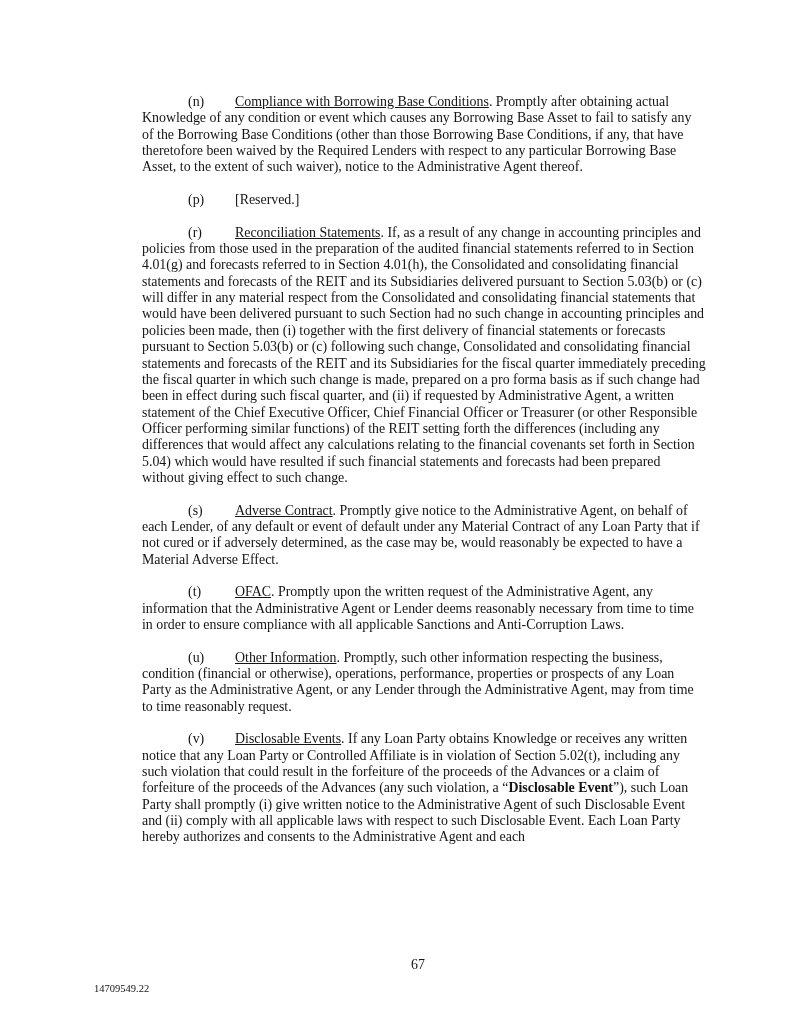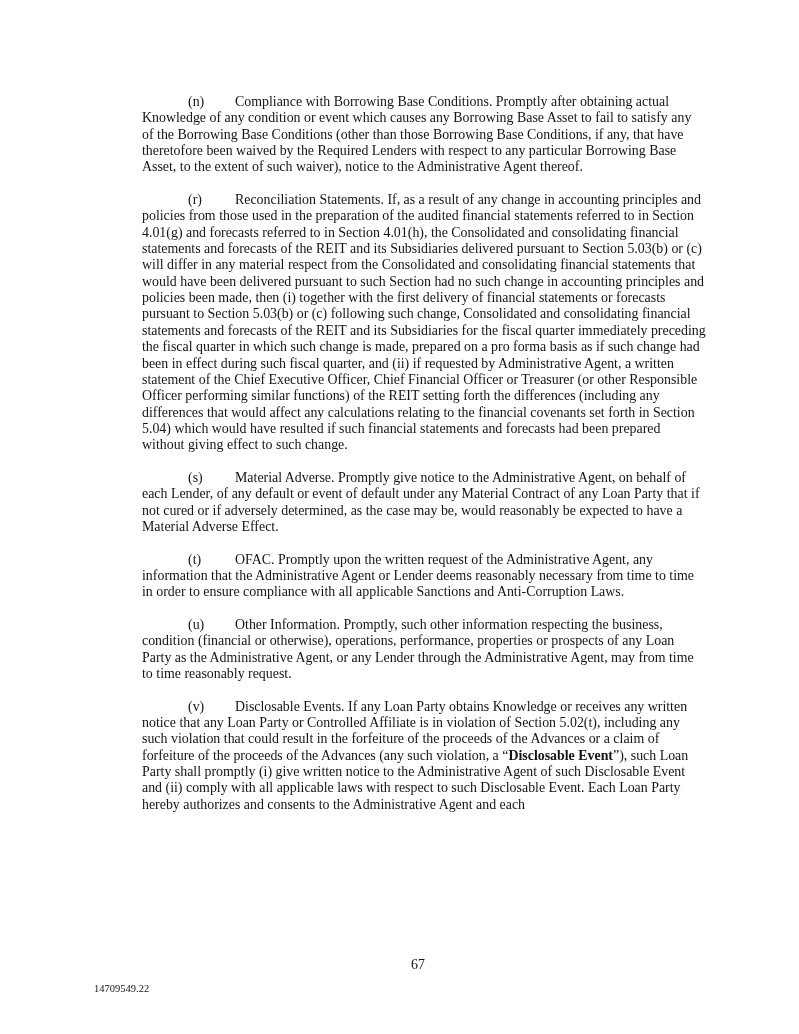--- a/index.html
+++ b/index.html
@@ -26,20 +26,21 @@
     .para {
       margin: 0 0 16.35px 0;
       text-align: left;
     }
     .para .label {
       display: inline-block;
       margin-left: 46px;
       width: 47px;
     }
     .para .heading {
+      text-decoration: underline;
       text-underline-offset: 1px;
       margin-top: 12px;
     }
     .reserved .label {
       display: inline-block;
     }
     .defined-term {
       font-weight: bold;
     }
     .page-number {
@@ -64,25 +65,26 @@
     }
   </style>
 </head>
 <body>
 
 <div class="page">
 
   <p class="para"><span class="label">(n)</span><span class="heading">Compliance with Borrowing Base Conditions</span><span>.  Promptly after obtaining actual Knowledge of any condition or event which causes any Borrowing Base Asset to fail to satisfy any of the Borrowing Base Conditions (other than those Borrowing Base Conditions, if any, that have theretofore been waived by the Required Lenders with respect to any particular Borrowing Base Asset, to the extent of such waiver), notice to the Administrative Agent thereof.</span></p>
 
 
+  <p class="para reserved"><span class="label">(p)</span><span>[Reserved.]</span></p>
 
 
   <p class="para"><span class="label">(r)</span><span class="heading">Reconciliation Statements</span><span>.  If, as a result of any change in accounting principles and policies from those used in the preparation of the audited financial statements referred to in Section 4.01(g) and forecasts referred to in Section 4.01(h), the Consolidated and consolidating financial statements and forecasts of the REIT and its Subsidiaries delivered pursuant to Section 5.03(b) or (c) will differ in any material respect from the Consolidated and consolidating financial statements that would have been delivered pursuant to such Section had no such change in accounting principles and policies been made, then (i) together with the first delivery of financial statements or forecasts pursuant to Section 5.03(b) or (c) following such change, Consolidated and consolidating financial statements and forecasts of the REIT and its Subsidiaries for the fiscal quarter immediately preceding the fiscal quarter in which such change is made, prepared on a pro forma basis as if such change had been in effect during such fiscal quarter, and (ii) if requested by Administrative Agent, a written statement of the Chief Executive Officer, Chief Financial Officer or Treasurer (or other Responsible Officer performing similar functions) of the REIT setting forth the differences (including any differences that would affect any calculations relating to the financial covenants set forth in Section 5.04) which would have resulted if such financial statements and forecasts had been prepared without giving effect to such change.</span></p>
 
-  <p class="para"><span class="label">(s)</span><span class="heading">Material Adverse</span><span>.  Promptly give notice to the Administrative Agent, on behalf of each Lender, of any default or event of default under any Material Contract of any Loan Party that if not cured or if adversely determined, as the case may be, would reasonably be expected to have a Material Adverse Effect.</span></p>
+  <p class="para"><span class="label">(s)</span><span class="heading">Adverse Contract</span><span>.  Promptly give notice to the Administrative Agent, on behalf of each Lender, of any default or event of default under any Material Contract of any Loan Party that if not cured or if adversely determined, as the case may be, would reasonably be expected to have a Material Adverse Effect.</span></p>
 
   <p class="para"><span class="label">(t)</span><span class="heading">OFAC</span><span>.  Promptly upon the written request of the Administrative Agent, any information that the Administrative Agent or Lender deems reasonably necessary from time to time in order to ensure compliance with all applicable Sanctions and Anti-Corruption Laws.</span></p>
 
   <p class="para"><span class="label">(u)</span><span class="heading">Other Information</span><span>.  Promptly, such other information respecting the business, condition (financial or otherwise), operations, performance, properties or prospects of any Loan Party as the Administrative Agent, or any Lender through the Administrative Agent, may from time to time reasonably request.</span></p>
 
   <p class="para"><span class="label">(v)</span><span class="heading">Disclosable Events</span><span>.  If any Loan Party obtains Knowledge or receives any written notice that any Loan Party or Controlled Affiliate is in violation of Section 5.02(t), including any such violation that could result in the forfeiture of the proceeds of the Advances or a claim of forfeiture of the proceeds of the Advances (any such violation, a “</span><span class="defined-term">Disclosable Event</span><span>”), such Loan Party shall promptly (i) give written notice to the Administrative Agent of such Disclosable Event and (ii) comply with all applicable laws with respect to such Disclosable Event.  Each Loan Party hereby authorizes and consents to the Administrative Agent and each</span></p>
 
 </div>
 
 <div class="page-number"><span>67</span></div>

